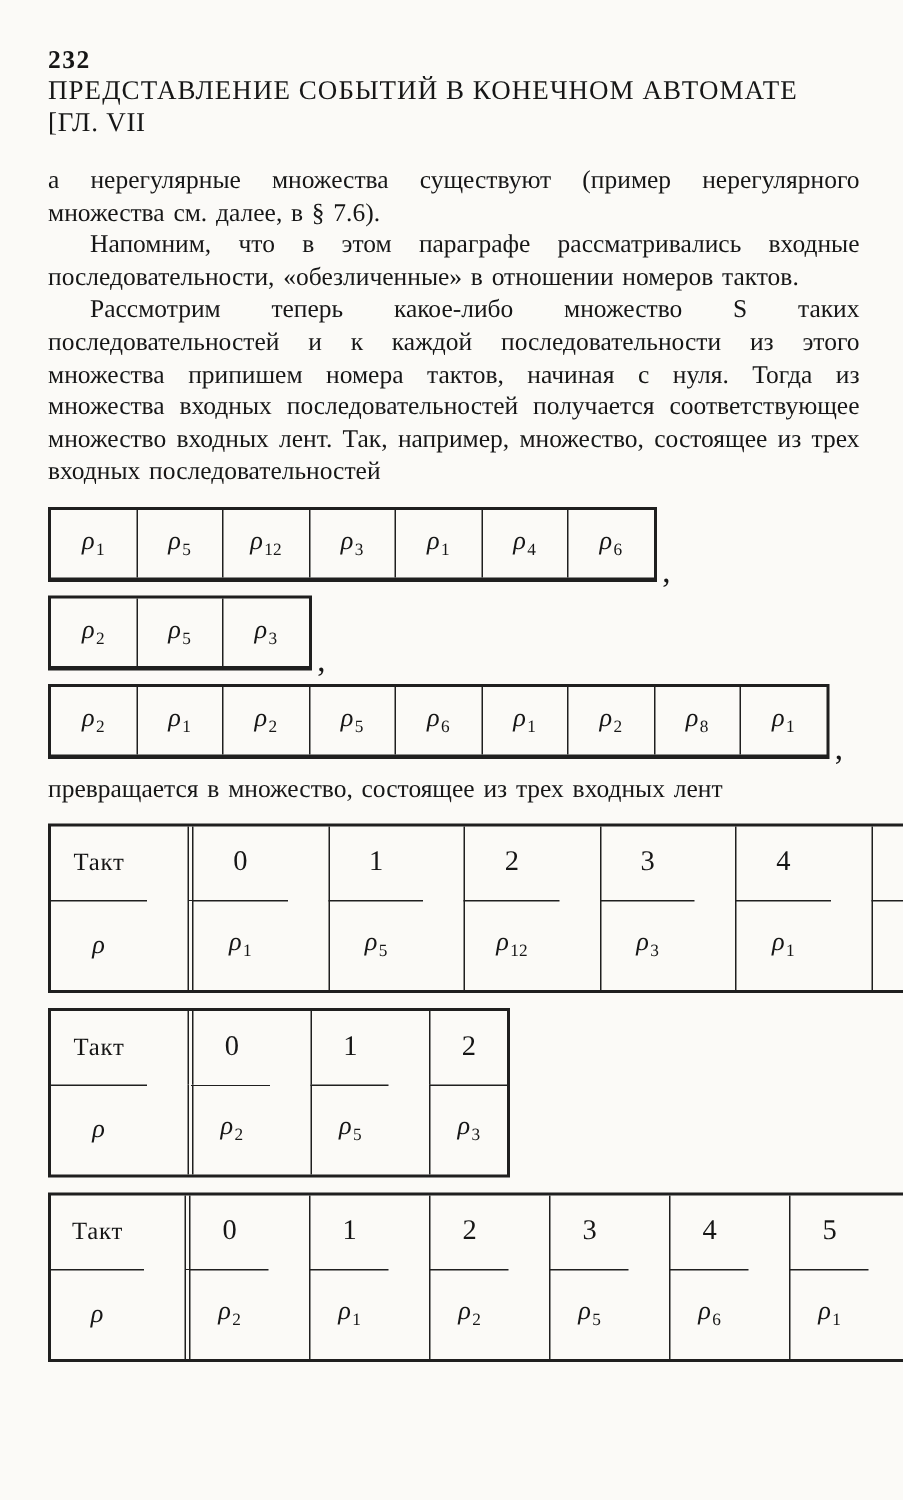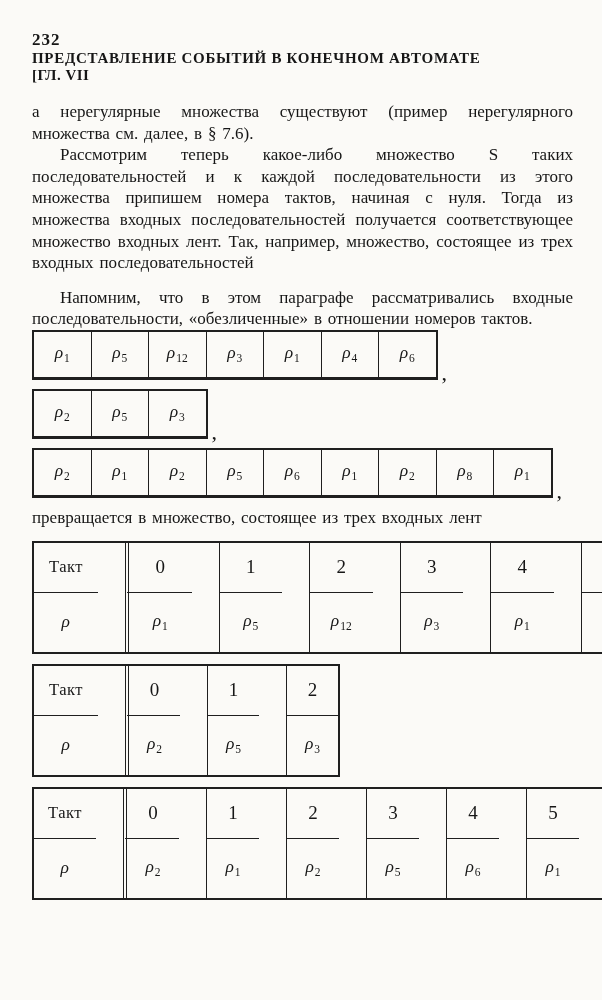--- a/index.html
+++ b/index.html
@@ -14,22 +14,22 @@
     font-family:"Liberation Serif","DejaVu Serif",serif;
     color:var(--ink);
   }
   .page{
     box-sizing:border-box;width:602px;height:1000px;
     padding:30px 29px 0 32px;
   }
   
   .running-head{display:flex;align-items:baseline;margin-bottom:17px;flex-direction:column;}
   .pagenum{font-weight:bold;font-size:17px;letter-spacing:1px;}
-  .rtitle{flex:1;text-align:center;font-weight:bold;font-size:15px;letter-spacing:0.7px;white-space:nowrap;}
-  .chapref{font-weight:bold;font-size:15px;letter-spacing:0.5px;}
+  .rtitle{flex:1;text-align:center;font-weight:normal;font-size:18px;letter-spacing:0.7px;white-space:nowrap;}
+  .chapref{font-weight:normal;font-size:18px;letter-spacing:0.5px;}
   
   .para{
     margin:0;font-size:17px;line-height:21.6px;
     text-align:justify;word-spacing:1.6px;
   }
   .para.indent{text-indent:28px;}
   .para.before-strips{margin-bottom:13px;}
   .para.lents{margin:2px 0 12px 0;}
   
   #strips{margin-bottom:3px;}
@@ -70,22 +70,22 @@
 <body>
 
 <div class="page">
   <header class="running-head">
     <span class="pagenum">232</span>
     <span class="rtitle">ПРЕДСТАВЛЕНИЕ СОБЫТИЙ В КОНЕЧНОМ АВТОМАТЕ</span>
     <span class="chapref">[ГЛ. VII</span>
   </header>
 
   <p class="para">а нерегулярные множества существуют (пример нерегулярного множества см. далее, в § 7.6).</p>
+  <p class="para indent">Напомним, что в этом параграфе рассматривались входные последовательности, «обезличенные» в отношении номеров тактов.</p>
   <p class="para indent before-strips">Рассмотрим теперь какое-либо множество S таких последовательностей и к каждой последовательности из этого множества припишем номера тактов, начиная с нуля. Тогда из множества входных последовательностей получается соответствующее множество входных лент. Так, например, множество, состоящее из трех входных последовательностей</p>
-  <p class="para indent">Напомним, что в этом параграфе рассматривались входные последовательности, «обезличенные» в отношении номеров тактов.</p>
 
   <section id="strips">
       <div class="strip">
         <div class="strip-box">
           <div class="scell">
             <span class="rho">ρ<sub>1</sub></span>
           </div>
           <div class="scell">
             <span class="rho">ρ<sub>5</sub></span>
           </div>

